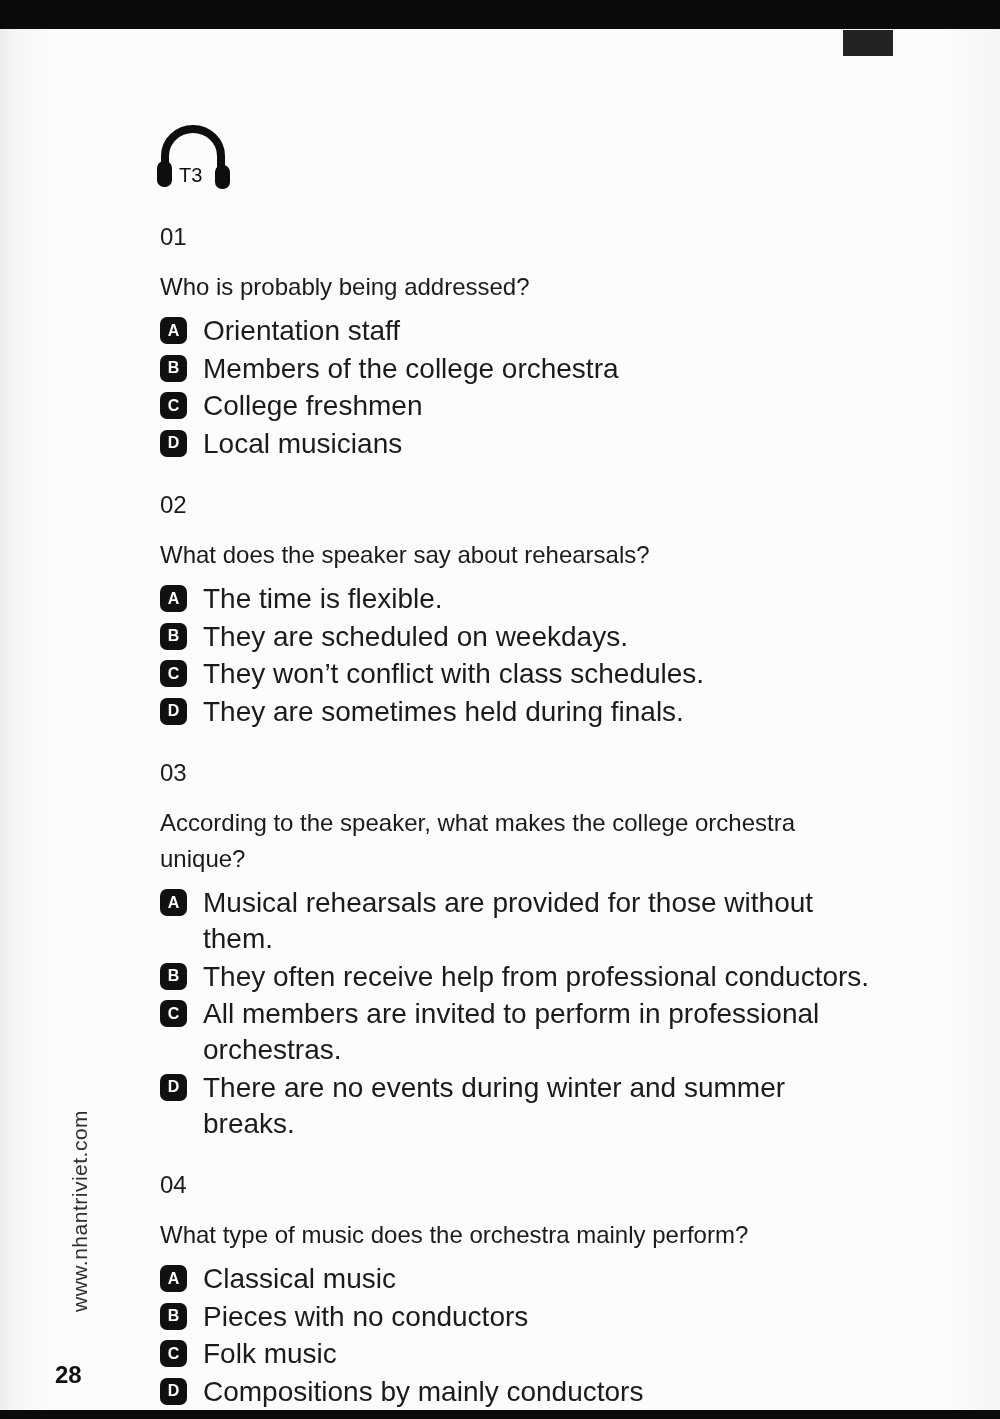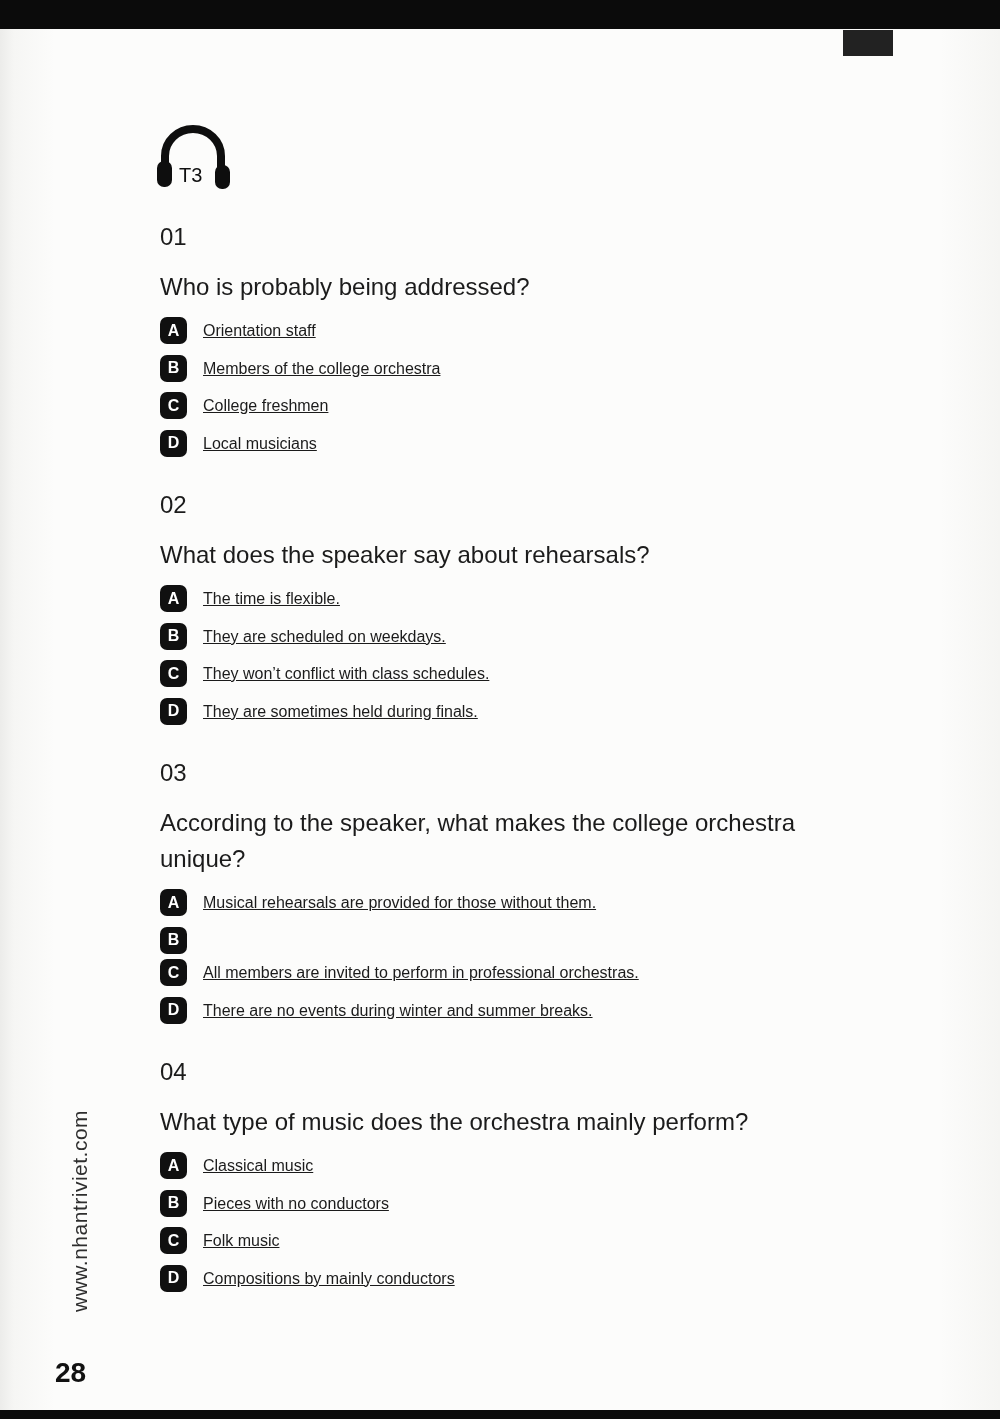--- a/index.html
+++ b/index.html
@@ -77,24 +77,23 @@
     background: #101010;
     color: #ffffff;
     border-radius: 7px;
     display: flex;
     align-items: center;
     justify-content: center;
     font-size: 16px;
     font-weight: bold;
   }
   .opt-text {
-    font-size: 16px;
+    font-size: 28px;
     line-height: 36px;
     max-width: 672px;
-    text-decoration: underline;
   }
 
   
   .watermark {
     position: absolute;
     left: 92px;
     bottom: 107px;
     transform-origin: 0 100%;
     transform: rotate(-90deg);
     white-space: nowrap;
@@ -106,21 +105,21 @@
   
   .footer {
     position: absolute;
     left: 55px;
     bottom: 30px;
     display: flex;
     align-items: baseline;
     gap: 15px;
   }
   .pg-num {
-    font-size: 28px;
+    font-size: 24px;
     font-weight: bold;
     color: #111;
     margin-top: 24px;
   }
   .book-title {
     font-family: "Liberation Serif", "DejaVu Serif", serif;
     font-size: 21px;
     color: #1e1e1e;
   }
 </style>
@@ -190,20 +189,21 @@
   <section class="question">
     <div class="q-num">03</div>
     <div class="q-body">
       <div class="q-text">According to the speaker, what makes the college orchestra unique?</div>
       <div class="option">
         <span class="badge">A</span>
         <span class="opt-text">Musical rehearsals are provided for those without them.</span>
       </div>
       <div class="option">
         <span class="badge">B</span>
+        <span class="opt-text">They often receive help from professional conductors.</span>
       </div>
       <div class="option">
         <span class="badge">C</span>
         <span class="opt-text">All members are invited to perform in professional orchestras.</span>
       </div>
       <div class="option">
         <span class="badge">D</span>
         <span class="opt-text">There are no events during winter and summer breaks.</span>
       </div>
     </div>

